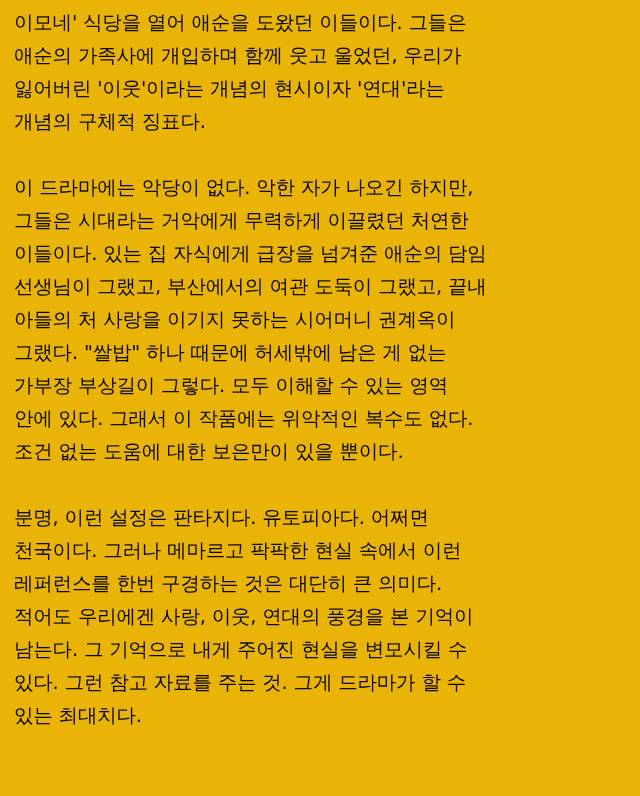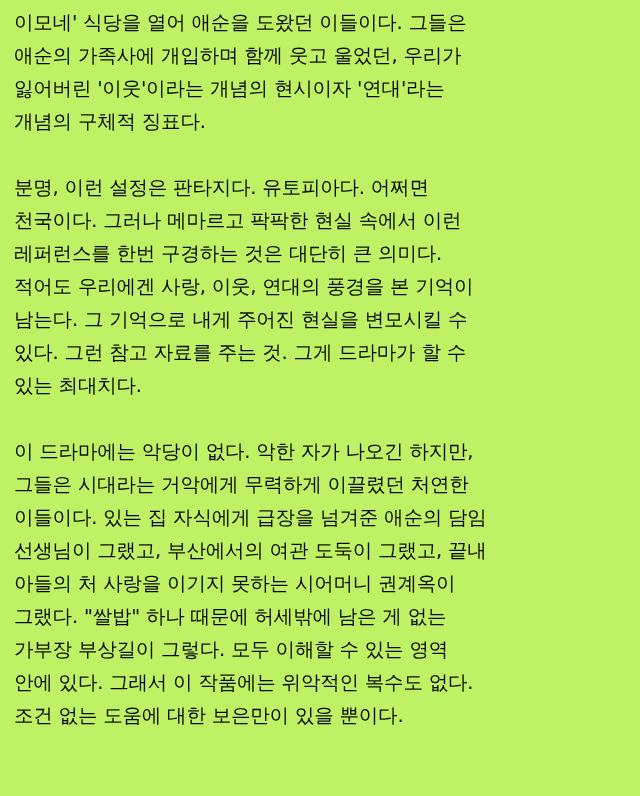--- a/index.html
+++ b/index.html
@@ -12,21 +12,21 @@
     min-height: 796px;
     font-family: "DejaVu Sans", "Liberation Sans", sans-serif;
     color: #050505;
     -webkit-font-smoothing: antialiased;
   }
   .page {
     width: 640px;
     min-height: 796px;
     box-sizing: border-box;
     padding: 6px 18px 10px 14px;
-    background: #bef264;
+    background: #eab308;
   }
   .article {
     display: block;
   }
   .para {
     margin: 0;
     font-size: 19.5px;
     line-height: 33px;
     letter-spacing: -0.2px;
     word-break: keep-all;
@@ -39,30 +39,30 @@
 </style>
 </head>
 <body>
 
 <div class="page">
   <div class="article">
     <p class="para">이모네' 식당을 열어 애순을 도왔던 이들이다. 그들은
 애순의 가족사에 개입하며 함께 웃고 울었던, 우리가
 잃어버린 '이웃'이라는 개념의 현시이자 '연대'라는
 개념의 구체적 징표다.</p>
-    <p class="para">분명, 이런 설정은 판타지다. 유토피아다. 어쩌면
-천국이다. 그러나 메마르고 팍팍한 현실 속에서 이런
-레퍼런스를 한번 구경하는 것은 대단히 큰 의미다.
-적어도 우리에겐 사랑, 이웃, 연대의 풍경을 본 기억이
-남는다. 그 기억으로 내게 주어진 현실을 변모시킬 수
-있다. 그런 참고 자료를 주는 것. 그게 드라마가 할 수
-있는 최대치다.</p>
     <p class="para">이 드라마에는 악당이 없다. 악한 자가 나오긴 하지만,
 그들은 시대라는 거악에게 무력하게 이끌렸던 처연한
 이들이다. 있는 집 자식에게 급장을 넘겨준 애순의 담임
 선생님이 그랬고, 부산에서의 여관 도둑이 그랬고, 끝내
 아들의 처 사랑을 이기지 못하는 시어머니 권계옥이
 그랬다. "쌀밥" 하나 때문에 허세밖에 남은 게 없는
 가부장 부상길이 그렇다. 모두 이해할 수 있는 영역
 안에 있다. 그래서 이 작품에는 위악적인 복수도 없다.
 조건 없는 도움에 대한 보은만이 있을 뿐이다.</p>
+    <p class="para">분명, 이런 설정은 판타지다. 유토피아다. 어쩌면
+천국이다. 그러나 메마르고 팍팍한 현실 속에서 이런
+레퍼런스를 한번 구경하는 것은 대단히 큰 의미다.
+적어도 우리에겐 사랑, 이웃, 연대의 풍경을 본 기억이
+남는다. 그 기억으로 내게 주어진 현실을 변모시킬 수
+있다. 그런 참고 자료를 주는 것. 그게 드라마가 할 수
+있는 최대치다.</p>
   </div>
 </div>
 
 </body></html>

